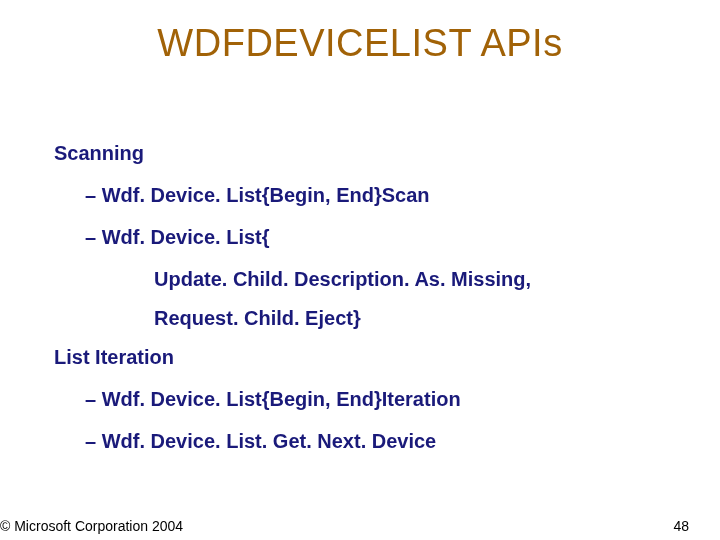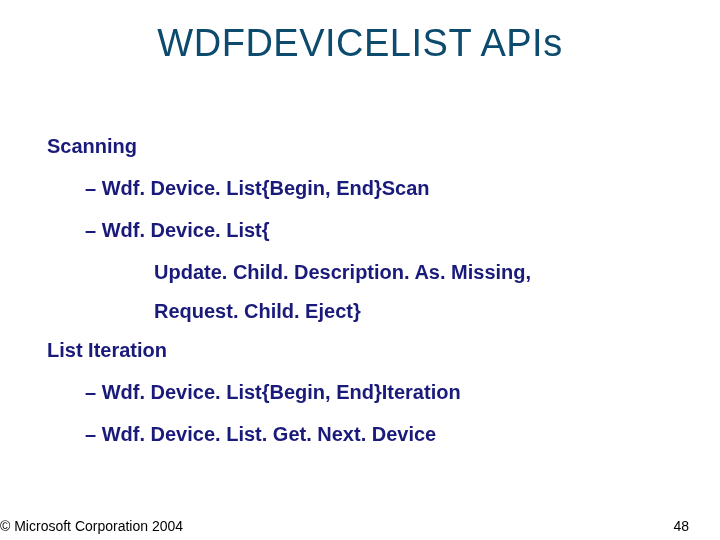--- a/index.html
+++ b/index.html
@@ -19,35 +19,35 @@
     box-sizing: border-box;
   }
   .title {
     position: absolute;
     top: 22px;
     left: 0;
     width: 720px;
     text-align: center;
     font-size: 38px;
     font-weight: 400;
-    color: #0c4a6e;
+    color: #a16207;
     letter-spacing: 0.5px;
   }
   .body {
     position: absolute;
     top: 128px;
     left: 42px;
     right: 42px;
     font-size: 20px;
     font-weight: bold;
     color: #1a1a7a;
     line-height: 1.35;
   }
   .lvl0 {
-    margin: 5px;
+    margin: 12px;
     padding: 0;
   }
   .lvl1 {
     margin: 15px;
     padding-left: 28px;
   }
   .lvl2 {
     margin: 0;
     padding-left: 78px;
   }

